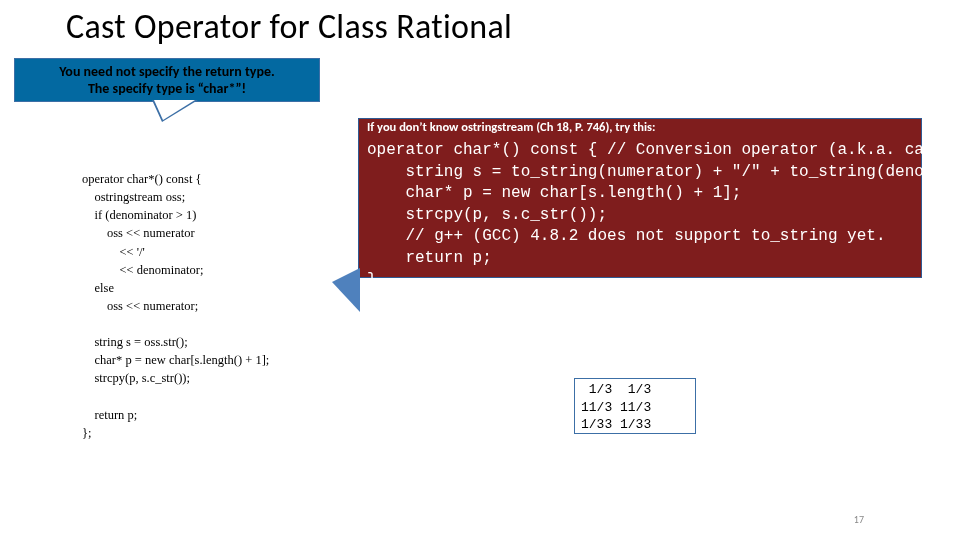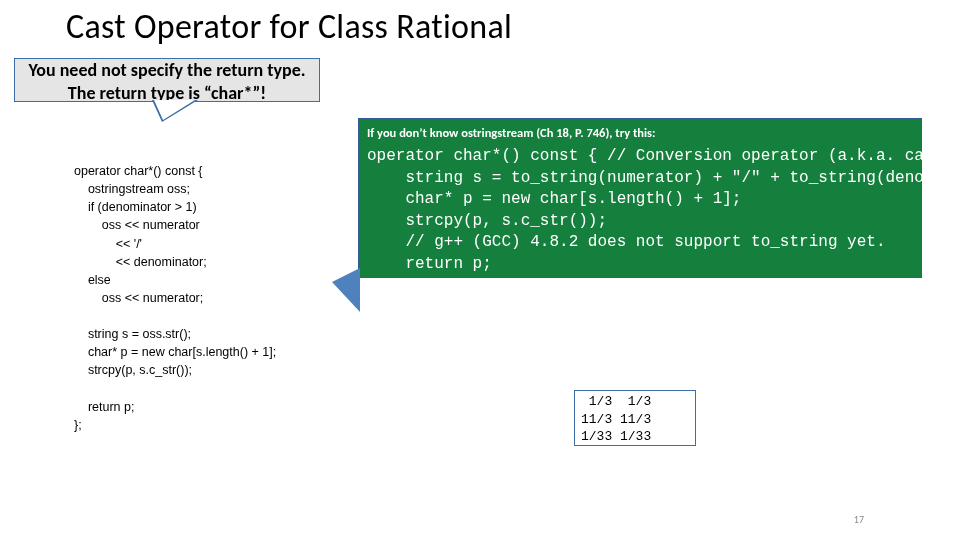--- a/index.html
+++ b/index.html
@@ -1,38 +1,38 @@
 <!DOCTYPE html>
 <html><head>
 <meta charset="utf-8">
 <style>
 html,body{margin:0;padding:0;width:960px;height:540px;background:#fff;font-family:"Segoe UI",Calibri,Arial,sans-serif;color:#000;overflow:hidden}
 .slide{position:relative;width:888px;height:540px}
 .title{position:absolute;left:66px;top:6px;font-size:34px;font-weight:400;letter-spacing:0.3px}
-.note-box{position:absolute;left:14px;top:58px;width:304px;height:42px;background:#e5e5e5;border:1px solid #3c6fa6;font-size:18px;font-weight:700;text-align:center;display:flex;flex-direction:column;justify-content:flex-start;line-height:1.25}
+.note-box{position:absolute;left:14px;top:58px;width:304px;height:42px;background:#0369a1;border:1px solid #3c6fa6;font-size:14px;font-weight:700;text-align:center;display:flex;flex-direction:column;justify-content:center;line-height:1.25}
 .note-tail{position:absolute;left:152px;top:100px;width:0;height:0;border-left:10px solid transparent;border-right:36px solid transparent;border-top:22px solid #3c6fa6}
 .note-tail::after{content:"";position:absolute;left:-8px;top:-22px;width:0;height:0;border-left:9px solid transparent;border-right:32px solid transparent;border-top:20px solid #fff}
-.right-callout{position:absolute;left:358px;top:118px;width:564px;height:160px;background:#15803d;border:1px solid #2f5a93;color:#fff;padding:6px 8px;box-sizing:border-box}
+.right-callout{position:absolute;left:358px;top:118px;width:564px;height:160px;background:#7f1d1d;border:1px solid #2f5a93;color:#fff;padding:0 8px;box-sizing:border-box}
 .right-callout .hdr{font-size:12.5px;font-weight:700;margin-bottom:6px}
 .right-callout pre{margin:0;font-family:"Courier New",monospace;font-size:16px;line-height:1.35;white-space:pre}
 .right-tail{position:absolute;left:332px;top:268px;width:0;height:0;border-top:14px solid transparent;border-bottom:30px solid transparent;border-right:28px solid #4f81bd}
-pre.code-main{position:absolute;left:74px;top:162px;margin:0;font-family:Liberation Sans, sans-serif;font-size:12.5px;line-height:1.45;white-space:pre}
-.output-box{position:absolute;left:574px;top:390px;width:122px;height:56px;border:1px solid #3c6fa6;font-family:"Courier New",monospace;font-size:13px;line-height:1.35;padding:2px 6px;box-sizing:border-box;white-space:pre}
+pre.code-main{position:absolute;left:74px;top:162px;margin:8px;font-family:Liberation Serif, serif;font-size:12.5px;line-height:1.45;white-space:pre}
+.output-box{position:absolute;left:574px;top:378px;width:122px;height:56px;border:1px solid #3c6fa6;font-family:"Courier New",monospace;font-size:13px;line-height:1.35;padding:2px 6px;box-sizing:border-box;white-space:pre}
 .pagenum{position:absolute;right:24px;bottom:14px;font-size:10px;color:#8a8a8a}
 </style>
 </head>
 <body>
 
 <div class="slide">
 
   <div class="title">Cast Operator for Class Rational</div>
 
   <div class="note-box">
     <div>You need not specify the return type.</div>
-    <div>The return type is “char*”!</div>
+    <div>The specify type is “char*”!</div>
   </div>
   <div class="note-tail"></div>
 
   <div class="right-callout">
     <div class="hdr">If you don’t know ostringstream (Ch 18, P. 746), try this:</div>
     <pre>operator char*() const { // Conversion operator (a.k.a. cast operator)
     string s = to_string(numerator) + "/" + to_string(denominator);
     char* p = new char[s.length() + 1];
     strcpy(p, s.c_str());
     // g++ (GCC) 4.8.2 does not support to_string yet.

